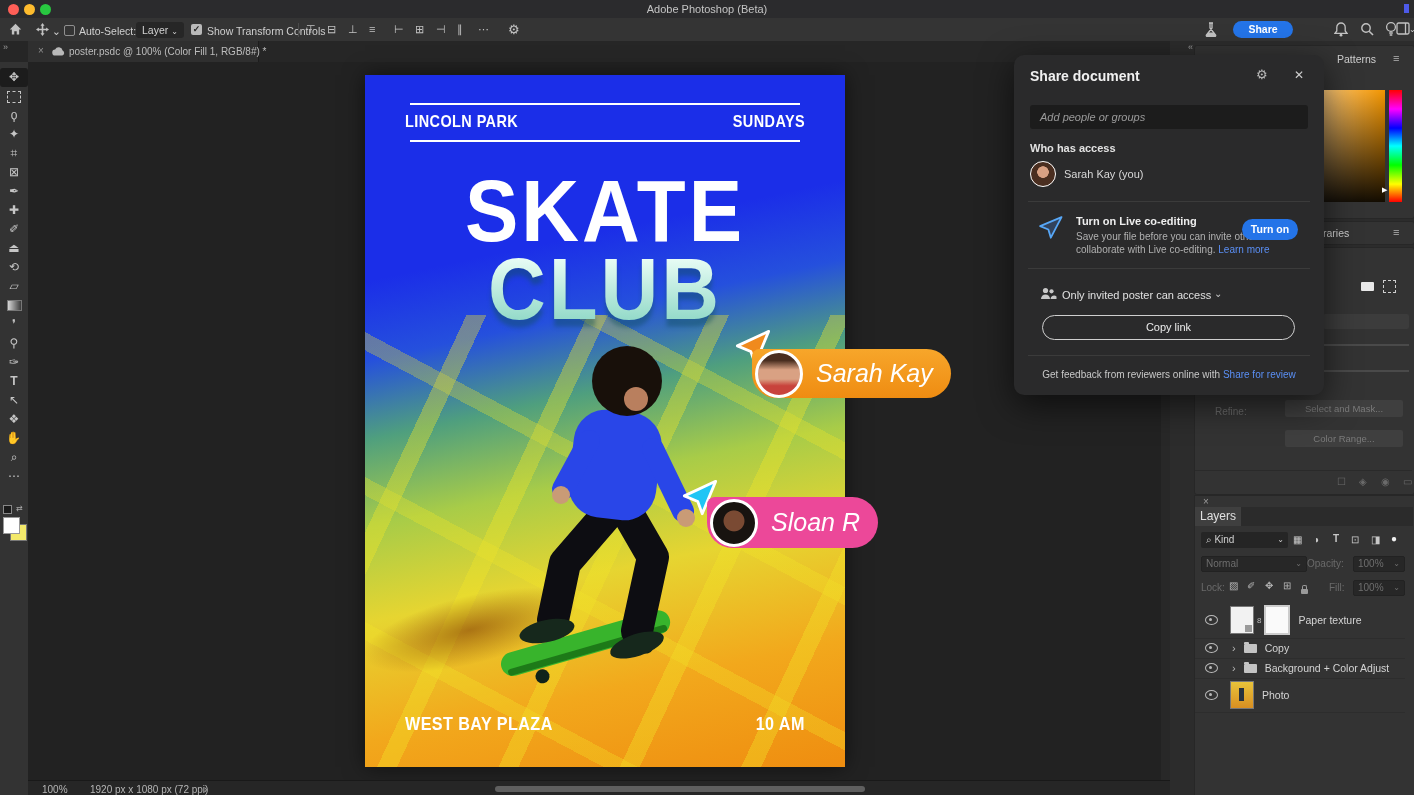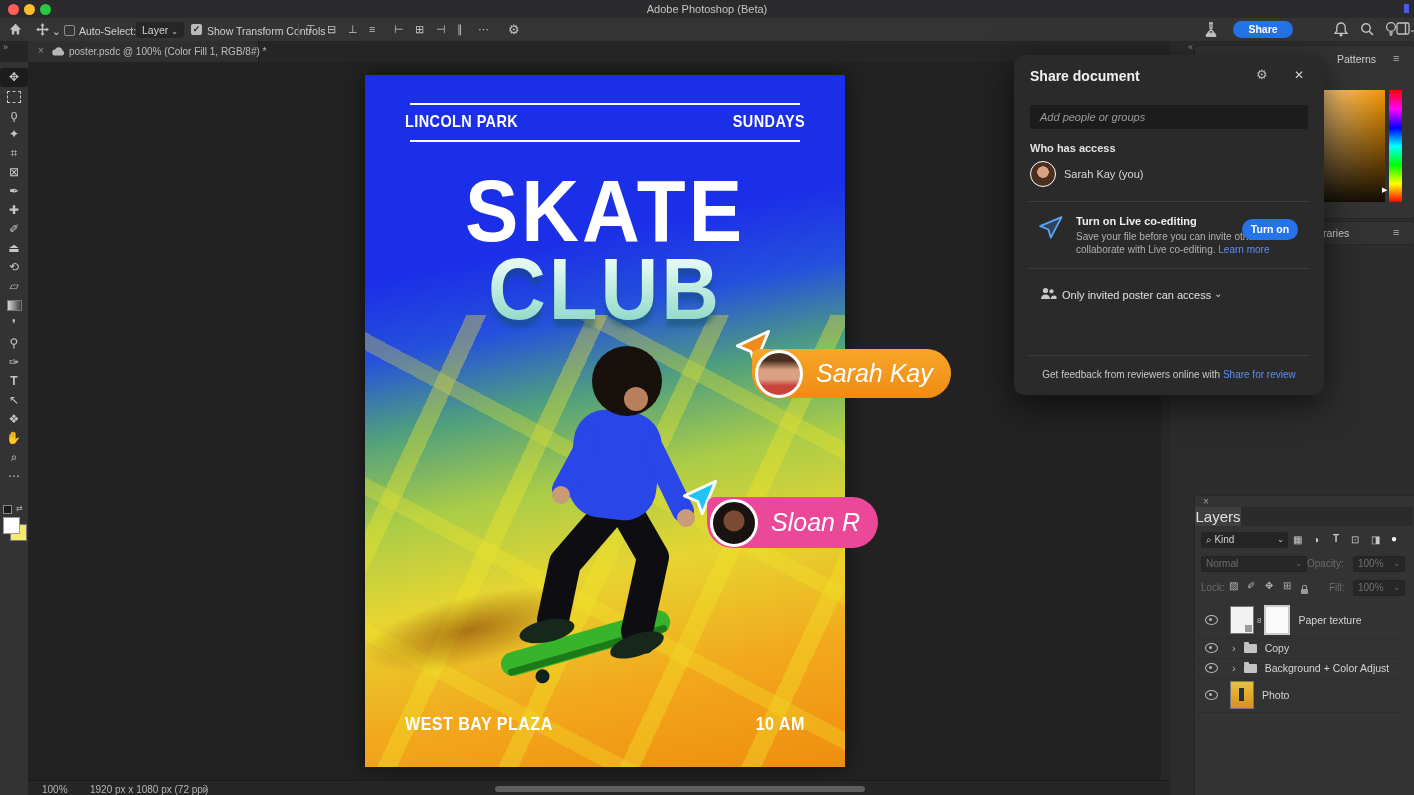--- a/index.html
+++ b/index.html
@@ -300,25 +300,40 @@
       <div class="abs" style="left:110px;top:44px;width:80px;height:112px;background:linear-gradient(180deg,rgba(0,0,0,0) 0%,rgba(0,0,0,.92) 100%),linear-gradient(90deg,#ffd9a0,#f29500)"></div>
       <div class="abs" style="left:194px;top:44px;width:13px;height:112px;background:linear-gradient(180deg,#f00 0%,#f0f 17%,#00f 34%,#0ff 50%,#0f0 67%,#ff0 84%,#f00 100%)"></div>
       <div class="abs" style="left:187px;top:140px;color:#fff;font-size:7px">▶</div>
     </div>
 
     <div class="abs panel" style="left:24px;top:180px;width:219px;height:22px">
       <div class="abs ptab txt" style="left:114px;top:5px">Libraries</div>
       <div class="abs" style="left:198px;top:4px;color:#b5b5b5;font-size:11px">≡</div>
     </div>
 
+    <div class="abs panel" style="left:24px;top:206px;width:219px;height:246px">
+      <div class="abs" style="left:166px;top:34px;width:13px;height:9px;background:#e8e8e8;border-radius:1px"></div>
+      <div class="abs" style="left:188px;top:32px;width:11px;height:11px;border:1px dashed #cfcfcf"></div>
+      <div class="abs" style="left:128px;top:66px;width:86px;height:15px;background:#3c3c3c;border-radius:2px"></div>
+      <div class="abs" style="left:128px;top:96px;width:86px;height:2px;background:#4a4a4a"></div>
+      <div class="abs" style="left:128px;top:122px;width:86px;height:2px;background:#4a4a4a"></div>
+      <div class="abs txt dis" style="left:20px;top:158px;font-size:10px">Refine:</div>
+      <div class="abs gbtn" style="left:90px;top:152px;width:118px;height:17px">Select and Mask...</div>
+      <div class="abs gbtn" style="left:90px;top:182px;width:118px;height:17px">Color Range...</div>
+      <div class="abs" style="left:0;top:222px;width:217px;height:1px;background:#2a2a2a"></div>
+      <div class="abs dis" style="left:142px;top:228px;font-size:10px">☐</div>
+      <div class="abs dis" style="left:164px;top:228px;font-size:10px">◈</div>
+      <div class="abs dis" style="left:186px;top:228px;font-size:10px">◉</div>
+      <div class="abs dis" style="left:208px;top:228px;font-size:10px">▭</div>
+    </div>
 
     <div class="abs" style="left:24px;top:454px;width:220px;height:300px;background:#333;border:1px solid #272727">
       <div class="abs" style="left:8px;top:0px;font-size:10px;color:#9a9a9a">×</div>
       <div class="abs" style="left:0;top:11px;width:218px;height:19px;background:#2b2b2b"></div>
-      <div class="abs" style="left:0;top:11px;width:46px;height:19px;background:#3f3f3f;font-size:15px;color:#e0e0e0;text-align:center;line-height:19px">Layers</div>
+      <div class="abs" style="left:0;top:11px;width:46px;height:19px;background:#3f3f3f;font-size:12px;color:#e0e0e0;text-align:center;line-height:19px">Layers</div>
 
       <div class="abs" style="left:6px;top:36px;width:82px;height:16px;background:#252525;border-radius:2px;font-size:10px;color:#d0d0d0;line-height:16px;padding-left:5px">
         <span>⌕</span>
         <span>Kind</span>
         <span style="float:right;margin-right:4px;font-size:8px">⌄</span>
       </div>
       <div class="abs" style="left:98px;top:38px;font-size:10px;color:#c8c8c8">▦</div>
       <div class="abs" style="left:118px;top:38px;font-size:10px;color:#c8c8c8">◑</div>
       <div class="abs" style="left:138px;top:37px;font-size:10px;color:#c8c8c8;font-weight:bold">T</div>
       <div class="abs" style="left:156px;top:38px;font-size:10px;color:#c8c8c8">⊡</div>
@@ -391,17 +406,18 @@
     <div class="abs dlg-div" style="top:213px"></div>
 
     <svg class="abs" style="left:26px;top:232px" width="17" height="13" viewBox="0 0 17 13">
         <circle cx="5.5" cy="3.5" r="2.6" fill="#c8c8c8"></circle>
         <circle cx="11.5" cy="4.3" r="2.1" fill="#c8c8c8"></circle>
         <path d="M1 12 a4.5 4.5 0 0 1 9 0 Z" fill="#c8c8c8"></path>
         <path d="M10.5 12 a3.6 3.6 0 0 1 6 -2.6 V12 Z" fill="#c8c8c8"></path>
       </svg>
     <div class="abs txt" style="left:48px;top:234px;font-size:11px;color:#e0e0e0">Only invited poster can access</div>
     <div class="abs" style="left:200px;top:233px;font-size:10px;color:#c8c8c8">⌄</div>
+    <div class="abs" style="left:28px;top:260px;width:251px;height:23px;border:1.5px solid #cfcfcf;border-radius:13px;text-align:center;line-height:23px;font-size:11px;color:#ececec">Copy link</div>
     <div class="abs dlg-div" style="top:300px"></div>
     <div class="abs txt" style="left:0;top:314px;width:310px;text-align:center;font-size:10px;color:#c8c8c8"><span>Get feedback from reviewers online with</span> <span class="link">Share for review</span></div>
   </div>
 
 </div>
 
 </body></html>

